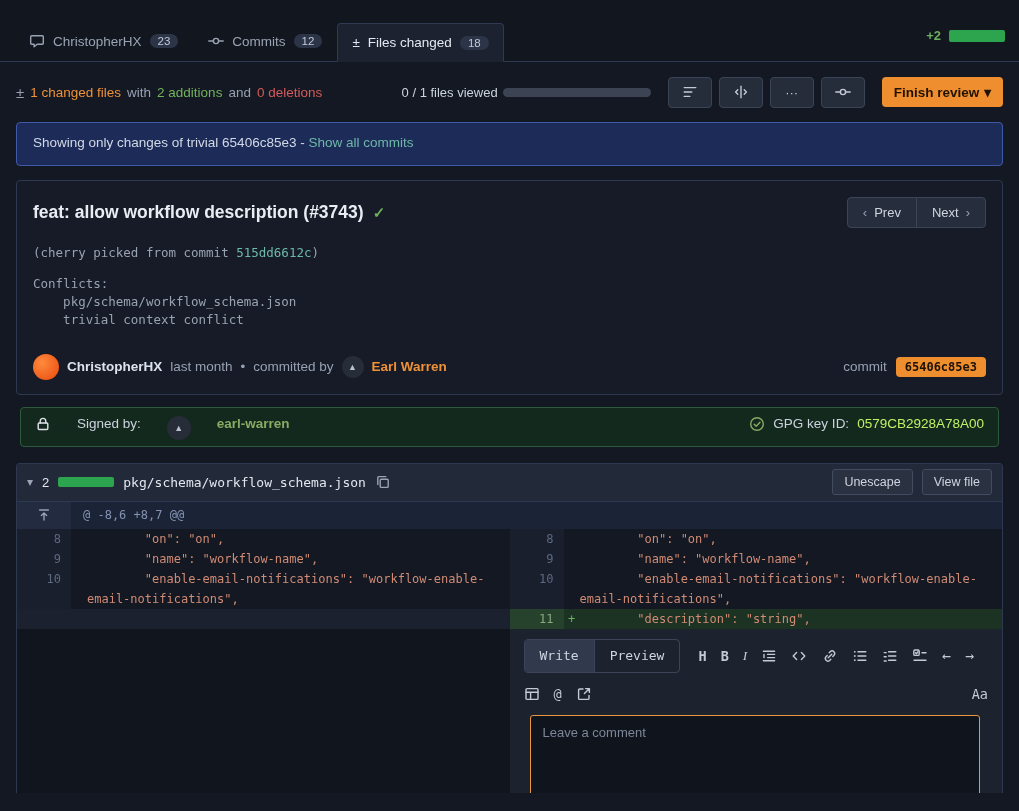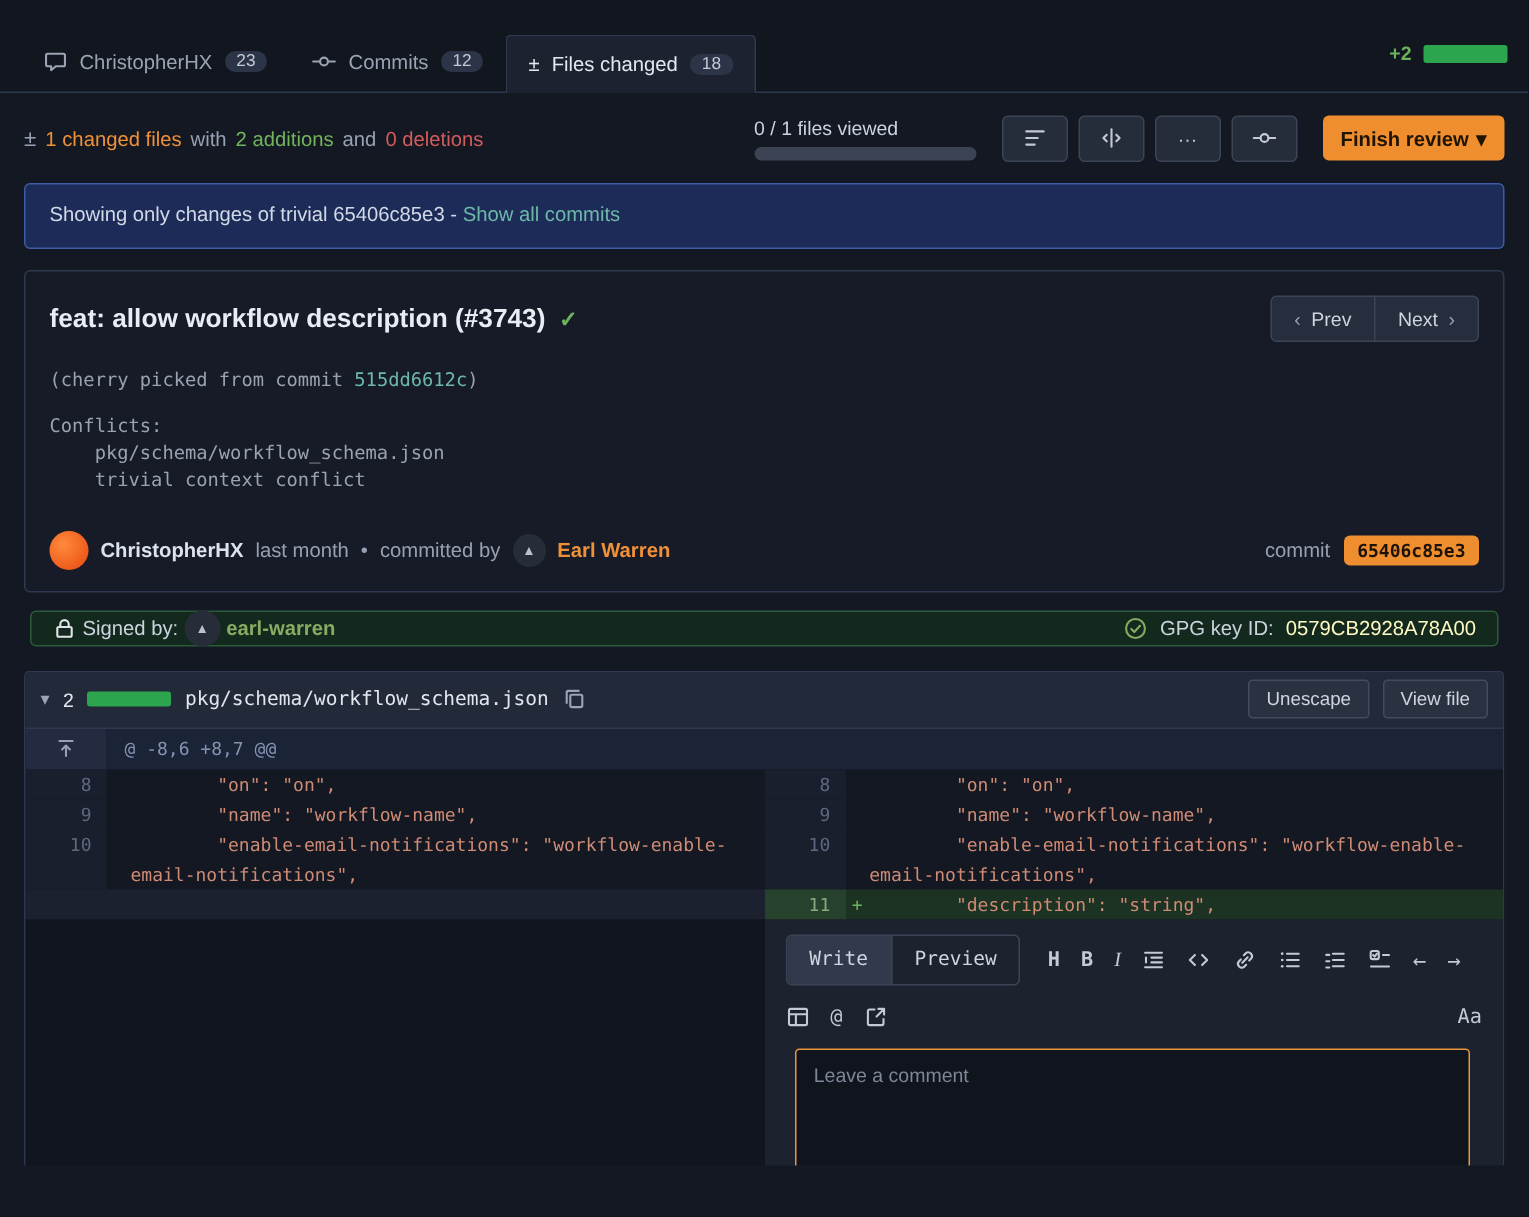--- a/index.html
+++ b/index.html
@@ -21,21 +21,21 @@
   .badge{background:#2c3447;border-radius:10px;padding:1px 8px;font-size:11.5px;color:#c3cad6}
   .tab-stat{margin-left:auto;display:flex;align-items:center;gap:8px;padding-bottom:18px}
   .tab-stat .plus{color:#6cb15c;font-weight:bold}
   .statbar-lg{width:56px;height:12px;border-radius:2px;background:#2da44e;display:inline-block}
 
   
   .summary{display:flex;align-items:center;padding:13px 16px 13px;height:60px}
   .sum-left{display:flex;align-items:center;gap:6px;font-size:13.5px;color:#9aa4b4}
   .t-orange{color:#ee9138}.t-green{color:#72b35c}.t-red{color:#d35b5b}
   .sum-right{margin-left:auto;display:flex;align-items:center;gap:7px}
-  .viewed{display:flex;flex-direction:column;gap:5px;margin-right:10px;
+  .viewed{display:flex;align-items:center;gap:5px;margin-right:10px;
           font-size:13px;color:#cbd3df}
   .progress{width:148px;height:9px;border-radius:5px;background:#3c4454}
   .ibtn{width:44px;height:31px;display:flex;align-items:center;justify-content:center;
         background:#252c3a;border:1px solid #3c4557;border-radius:4px;color:#c3cad6}
   .finish{display:flex;align-items:center;gap:5px;background:#ef8e2e;color:#201302;
           font-weight:bold;font-size:13.5px;padding:7px 12px;border-radius:4px;margin-left:10px}
 
   
   .banner{margin:0 16px 14px;background:#1d2b58;border:1px solid #3f5aa8;border-radius:4px;
           padding:12px 16px;font-size:13.5px;color:#d2d9e6;height:44px}
@@ -62,25 +62,25 @@
   .av-orange{width:26px;height:26px;background:radial-gradient(circle at 35% 35%,#ff8a3c,#e8480e)}
   .av-tri{width:22px;height:22px;background:#262c38;color:#b9c2cf;font-size:9px}
   .av-tri.lg{width:24px;height:24px}
   .uname{color:#dde3ec;font-weight:bold}
   .uname-orange{color:#ee9138;font-weight:bold}
   .commit-foot .right{margin-left:auto;display:flex;align-items:center;gap:9px}
   .sha-badge{background:#ef8e2e;color:#1c1206;font-family:"DejaVu Sans Mono",monospace;
              font-size:12px;font-weight:bold;padding:3px 9px;border-radius:4px}
 
   
-  .signed{margin:12px 20px 0;display:flex;align-items:center;gap:4px;background:#14291d;
-          border:1px solid #2d5a3a;border-radius:4px;padding:8px 14px;font-size:13.5px;height:24px}
+  .signed{margin:12px 20px 0;display:flex;align-items:flex-start;gap:26px;background:#14291d;
+          border:1px solid #2d5a3a;border-radius:4px;padding:8px 14px;font-size:13.5px;height:40px}
   .signed .who{color:#87ab63;font-weight:bold}
   .signed .right{margin-left:auto;display:flex;align-items:center;gap:8px}
-  .gpg-key{color:#fef9c3}
+  .gpg-key{color:#bef264}
   .lock{color:#dfe3ea}.gcheck{color:#87ab63}
 
   
   .filebox{margin:16px 16px 0;border:1px solid #2e3850;border-bottom:none;
            border-radius:4px 4px 0 0;height:330px;overflow:hidden;background:#141822}
   .filehead{height:38px;display:flex;align-items:center;gap:9px;background:#222938;
             border-bottom:1px solid #2e3850;padding:0 10px}
   .chev{color:#9aa4b4;font-size:12px}
   .fcount{color:#e4e9f1}
   .statbar-sm{width:56px;height:10px;border-radius:2px;background:#2da44e}

